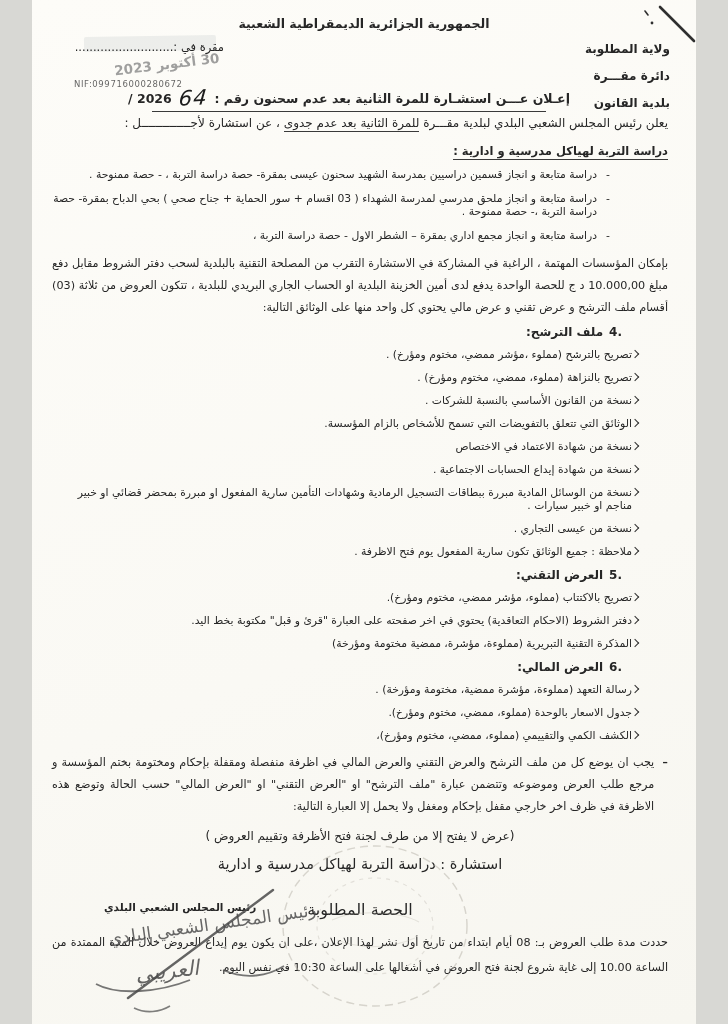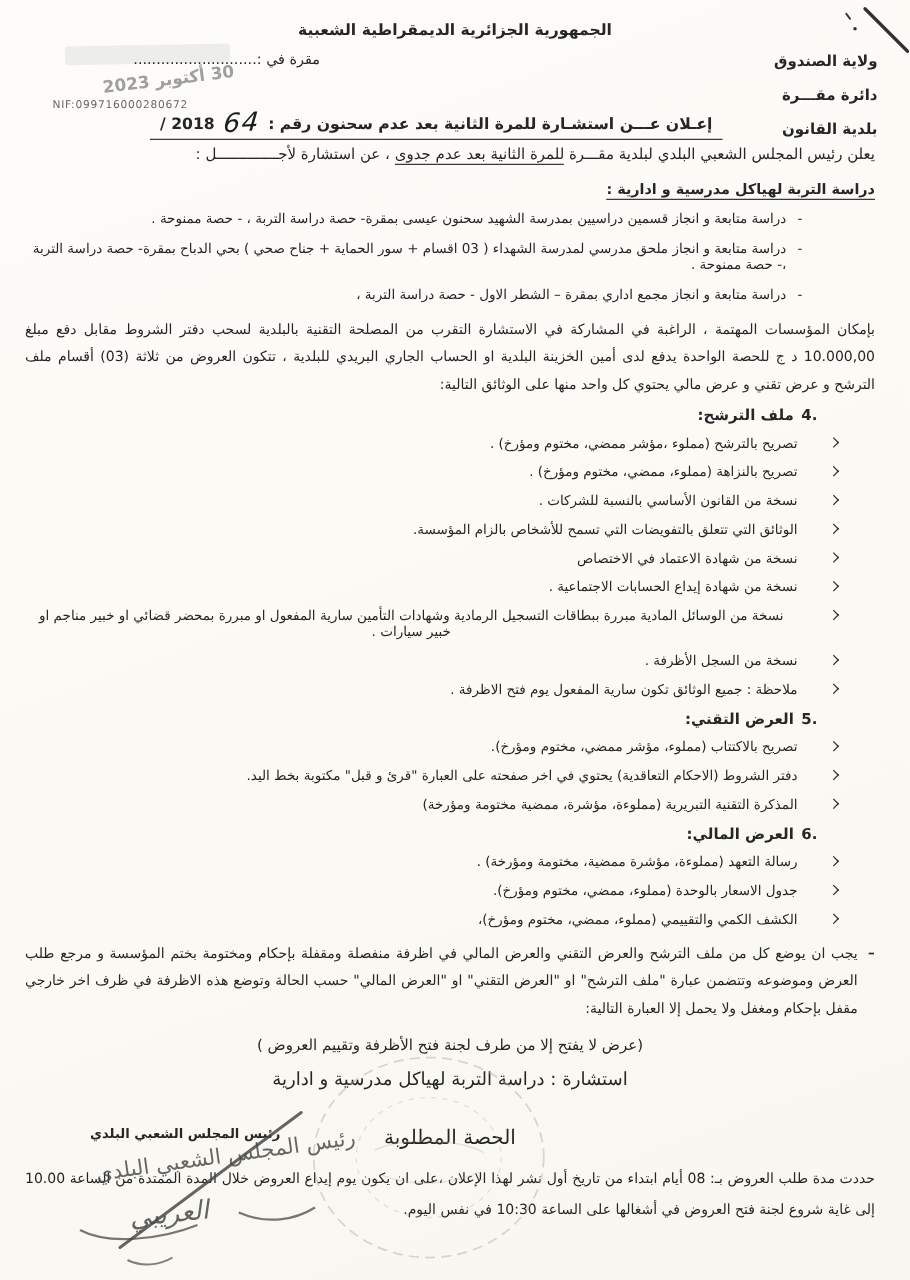--- a/index.html
+++ b/index.html
@@ -1,16 +1,16 @@
 <!DOCTYPE html>
 <html lang="ar"><head>
 <meta charset="utf-8">
 <style>
   html,body{margin:0;padding:0;background:#d8d8d4;}
-  .page{position:relative;width:728px;height:1024px;margin:0 auto;overflow:hidden;
+  .page{position:relative;width:664px;height:1024px;margin:0 auto;overflow:hidden;
         background:linear-gradient(160deg,#fdfcf8 0%,#faf9f4 60%,#f7f6f0 100%);
         direction:rtl;font-family:"DejaVu Sans",sans-serif;color:#262626;}
   
   .republic{position:absolute;top:16px;left:0;right:0;text-align:center;
             font-size:12.5px;font-weight:700;}
   .loc-col{position:absolute;top:36px;right:26px;text-align:right;
            font-size:12px;font-weight:600;line-height:27px;}
   .place-line{position:absolute;top:40px;right:472px;font-size:11.5px;white-space:nowrap;}
   .ghost-stamp{position:absolute;left:52px;top:36px;width:132px;height:15px;
                background:#7e8a96;opacity:.12;border-radius:2px;transform:rotate(-1deg);}
@@ -34,22 +34,22 @@
   .intro .u{border-bottom:1px solid #3a3a3a;padding-bottom:1px;}
   .subject{font-size:11.5px;font-weight:700;display:inline-block;
            border-bottom:1px solid #3a3a3a;padding-bottom:1px;margin-bottom:8px;}
   .lot{display:flex;gap:9px;padding-right:58px;font-size:10.8px;
        line-height:13px;margin-bottom:11px;}
   .para{font-size:11.2px;line-height:22px;text-align:justify;text-align-last:right;
         margin:2px 0 6px;}
   .sec-head{display:flex;gap:6px;font-size:12px;font-weight:700;
             padding-right:46px;margin:5px 0 9px;}
   .sec-num{direction:ltr;unicode-bidi:isolate;}
-  .item{display:flex;gap:26px;align-items:flex-start;padding-right:30px;
-        font-size:10.8px;line-height:13px;margin-bottom:10px;text-align:center;}
+  .item{display:flex;gap:0;align-items:flex-start;padding-right:30px;
+        font-size:10.8px;line-height:13px;margin-bottom:10px;}
   .arrow{flex:0 0 auto;display:inline-block;width:5px;height:5px;margin-top:3px;
          border-top:1.4px solid #2e2e2e;border-right:1.4px solid #2e2e2e;
          transform:rotate(45deg);}
   .dash-mark{flex:0 0 auto;}
   .env{display:flex;gap:8px;}
   .env .para{margin:0;flex:1;}
   .centered{text-align:center;}
   .addr{font-size:12px;margin-top:9px;}
   .warn{font-size:12px;margin-top:11px;}
   .consult{font-size:14.5px;font-weight:400;margin-top:13px;}
@@ -69,34 +69,34 @@
 
   <svg class="penmark-svg" width="64" height="52" viewBox="0 0 64 52">
     <line x1="28" y1="7" x2="62" y2="41" stroke="#2f2f2f" stroke-width="2.6" stroke-linecap="round"></line>
     <line x1="13" y1="11" x2="16" y2="15" stroke="#2f2f2f" stroke-width="1.6" stroke-linecap="round"></line>
     <circle cx="20" cy="23" r="1.4" fill="#2f2f2f"></circle>
   </svg>
 
   <div class="republic">الجمهورية الجزائرية الديمقراطية الشعبية</div>
 
   <div class="loc-col">
-    <div>ولاية الصندوق</div>
+    <div>ولاية المطلوبة</div>
     <div>دائرة مقـــرة</div>
     <div>بلدية القانون</div>
   </div>
 
   <div class="ghost-stamp"></div>
   <div class="place-line">مقرة في :...........................</div>
   <div class="date-stamp">30 أكتوبر 2023</div>
   <div class="nif">NIF:099716000280672</div>
 
   <div class="title-row">
     <span>إعـلان عـــن استشـارة للمرة الثانية بعد عدم سحنون  رقم :</span>
     <span class="hand-num">64</span>
-    <span class="slash-year">/ 2018</span>
+    <span class="slash-year">/ 2026</span>
   </div>
 
   <div class="body-flow">
 
     <div class="intro">
       <span>يعلن  رئيس المجلس الشعبي البلدي لبلدية مقـــرة </span><span class="u">للمرة الثانية بعد عدم جدوى</span><span> ، عن استشارة لأجــــــــــــــل :</span>
     </div>
 
     <div><span class="subject">دراسة التربة لهياكل مدرسية و ادارية :</span></div>
 
@@ -143,21 +143,21 @@
     <div class="item">
         <span class="arrow"></span>
         <span>نسخة من شهادة إيداع الحسابات الاجتماعية .</span>
       </div>
     <div class="item">
         <span class="arrow"></span>
         <span>نسخة من الوسائل المادية مبررة ببطاقات التسجيل الرمادية وشهادات التأمين سارية المفعول او مبررة بمحضر قضائي او خبير مناجم او خبير سيارات .</span>
       </div>
     <div class="item">
         <span class="arrow"></span>
-        <span>نسخة من السجل الأظرفة .</span>
+        <span>نسخة من عيسى التجاري .</span>
       </div>
     <div class="item">
         <span class="arrow"></span>
         <span>ملاحظة : جميع الوثائق تكون سارية المفعول يوم فتح الاظرفة .</span>
       </div>
 
     <div class="sec-head">
       <span class="sec-num">5.</span>
       <span>العرض التقني:</span>
     </div>

